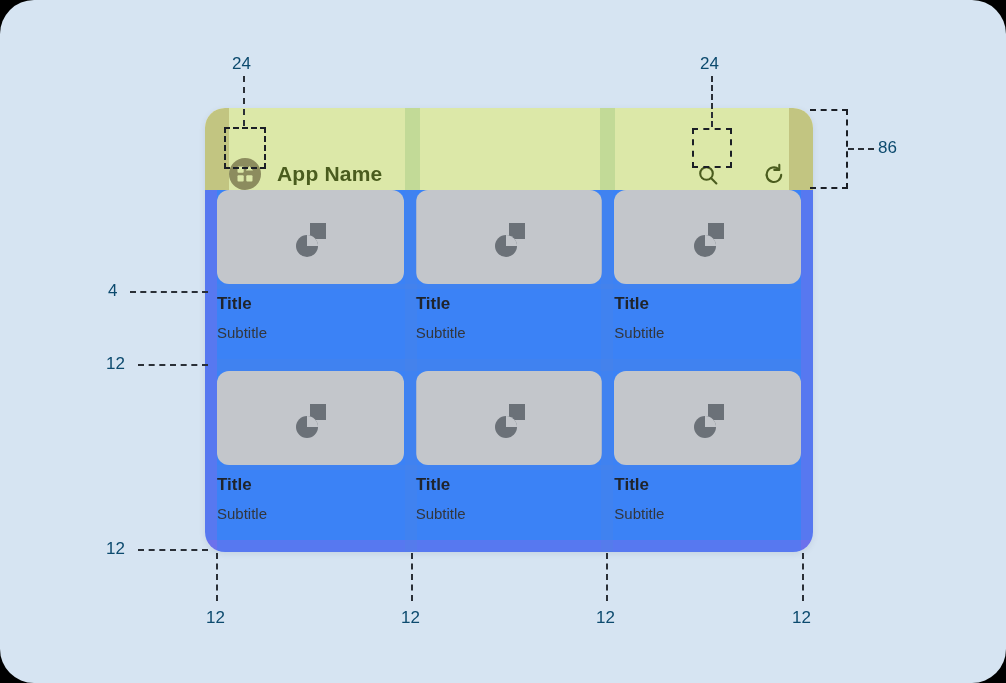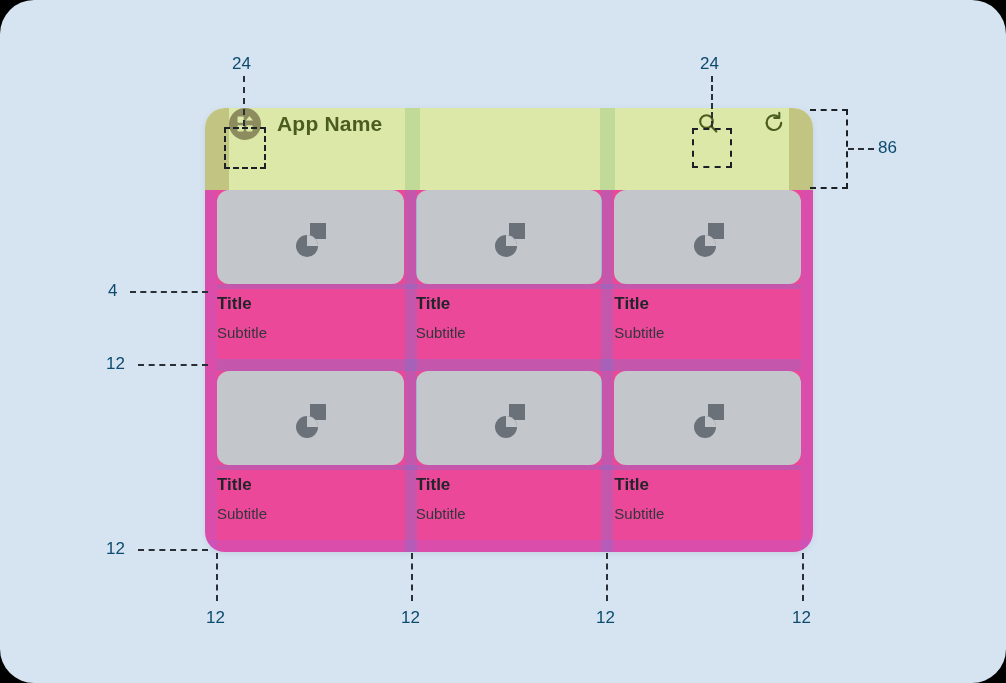--- a/index.html
+++ b/index.html
@@ -39,21 +39,21 @@
   }
 
   
   #app-bar {
     position: absolute;
     left: 0; top: 0;
     width: 608px;
     height: 82px;
     background: #dce8a8;
     display: flex;
-    align-items: flex-start;
+    align-items: flex-end;
   }
   #app-bar-left {
     display: flex;
     align-items: center;
     padding-left: 24px;
   }
   .appbar-icon-btn {
     width: 32px;
     height: 32px;
     display: flex;
@@ -93,21 +93,21 @@
     cursor: pointer;
   }
 
   
   #grid-body {
     position: absolute;
     left: 0;
     top: 82px;
     width: 608px;
     height: 362px;
-    background: #ec4899;
+    background: #3b82f6;
     padding: 0 12px 12px 12px;
     box-sizing: border-box;
   }
   .grid-row {
     display: flex;
     gap: 12px;
     height: 169px;
   }
   .grid-row + .grid-row { margin-top: 12px; }
   .tile {

